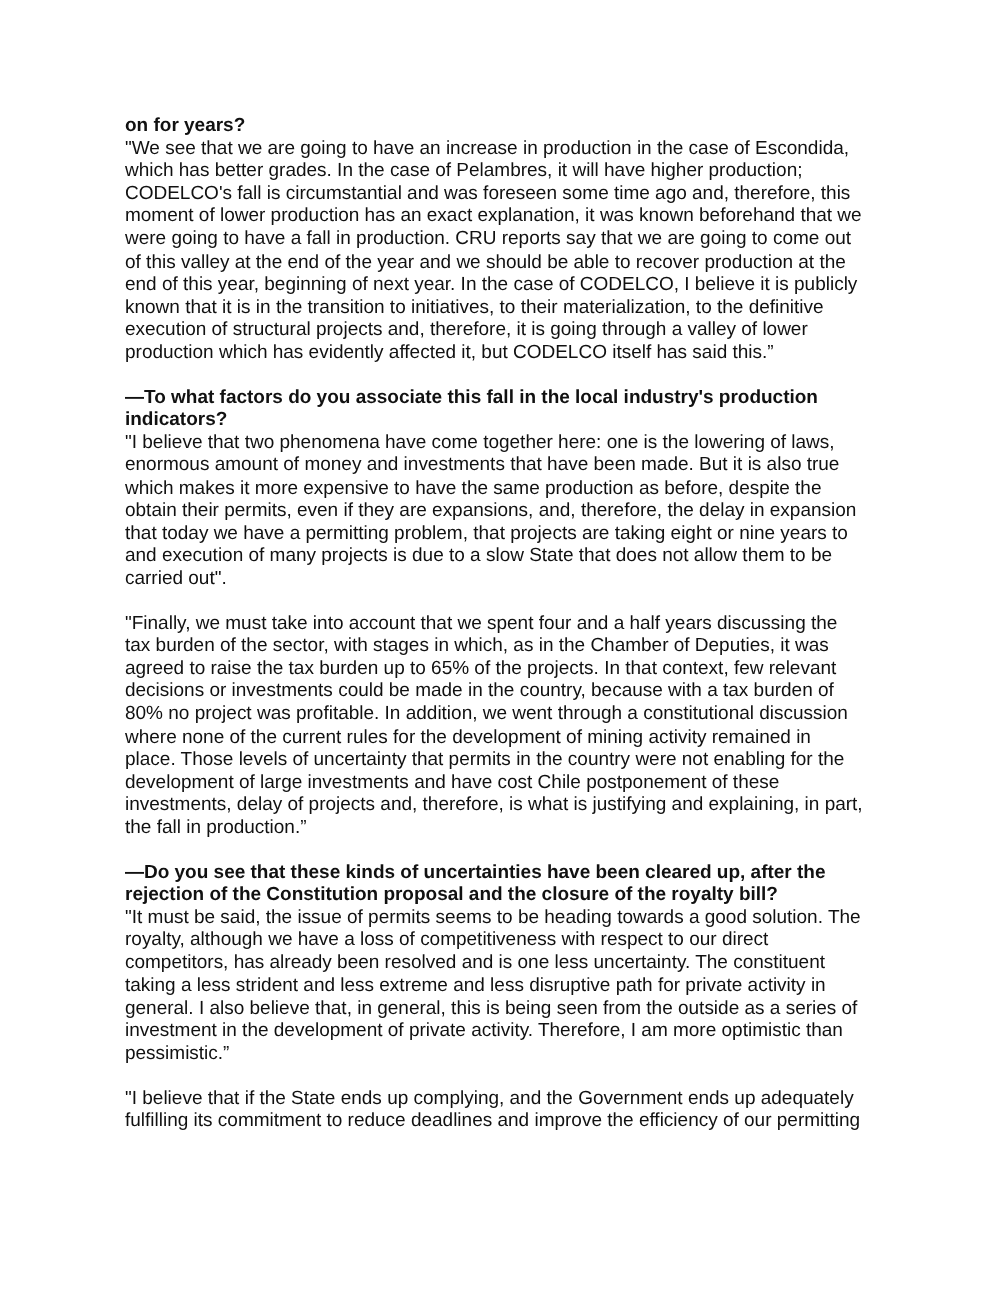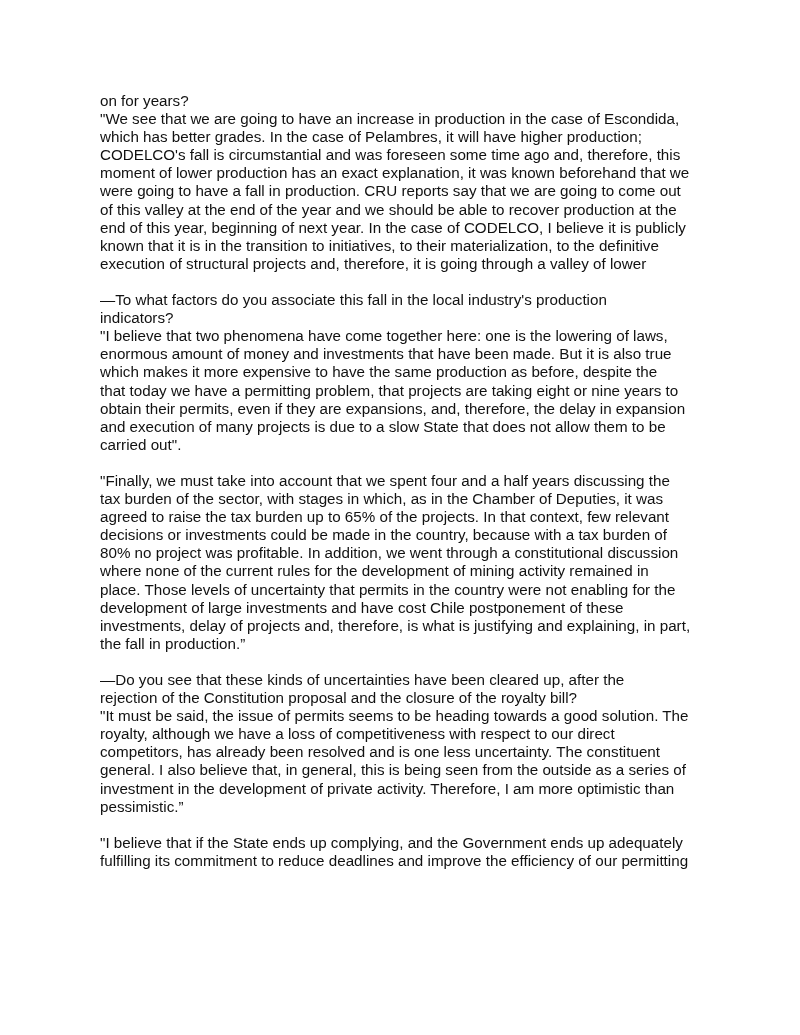--- a/index.html
+++ b/index.html
@@ -3,21 +3,21 @@
 <meta charset="utf-8">
 <style>
   html, body { margin: 0; padding: 0; background: #ffffff; }
   body { width: 800px; height: 1035px; overflow: hidden; position: relative; }
   .page {
     position: absolute; left: 100px; top: 92px; width: 640px;
     font-family: "Liberation Sans", sans-serif;
     font-size: 15.2px; line-height: 18.1px; color: #111111;
   }
   .line { display: block; white-space: nowrap; }
-  .bold { font-weight: normal; }
+  .bold { font-weight: bold; }
   .gap { display: block; height: 18.1px; }
 </style>
 </head>
 <body>
 
 <div class="page">
 
   <div class="bold">
     <span class="line">on for years?</span>
   </div>
@@ -25,34 +25,35 @@
   <div>
     <span class="line">"We see that we are going to have an increase in production in the case of Escondida,</span>
     <span class="line">which has better grades. In the case of Pelambres, it will have higher production;</span>
     <span class="line">CODELCO's fall is circumstantial and was foreseen some time ago and, therefore, this</span>
     <span class="line">moment of lower production has an exact explanation, it was known beforehand that we</span>
     <span class="line">were going to have a fall in production. CRU reports say that we are going to come out</span>
     <span class="line">of this valley at the end of the year and we should be able to recover production at the</span>
     <span class="line">end of this year, beginning of next year. In the case of CODELCO, I believe it is publicly</span>
     <span class="line">known that it is in the transition to initiatives, to their materialization, to the definitive</span>
     <span class="line">execution of structural projects and, therefore, it is going through a valley of lower</span>
+    <span class="line">production which has evidently affected it, but CODELCO itself has said this.”</span>
   </div>
   <span class="gap"></span>
 
   <div class="bold">
     <span class="line">—To what factors do you associate this fall in the local industry's production</span>
     <span class="line">indicators?</span>
   </div>
 
   <div>
     <span class="line">"I believe that two phenomena have come together here: one is the lowering of laws,</span>
     <span class="line">enormous amount of money and investments that have been made. But it is also true</span>
     <span class="line">which makes it more expensive to have the same production as before, despite the</span>
+    <span class="line">obtain their permits, even if they are expansions, and, therefore, the delay in expansion</span>
     <span class="line">that today we have a permitting problem, that projects are taking eight or nine years to</span>
-    <span class="line">obtain their permits, even if they are expansions, and, therefore, the delay in expansion</span>
     <span class="line">and execution of many projects is due to a slow State that does not allow them to be</span>
     <span class="line">carried out".</span>
   </div>
   <span class="gap"></span>
 
   <div>
     <span class="line">"Finally, we must take into account that we spent four and a half years discussing the</span>
     <span class="line">tax burden of the sector, with stages in which, as in the Chamber of Deputies, it was</span>
     <span class="line">agreed to raise the tax burden up to 65% of the projects. In that context, few relevant</span>
     <span class="line">decisions or investments could be made in the country, because with a tax burden of</span>
@@ -67,20 +68,21 @@
 
   <div class="bold">
     <span class="line">—Do you see that these kinds of uncertainties have been cleared up, after the</span>
     <span class="line">rejection of the Constitution proposal and the closure of the royalty bill?</span>
   </div>
 
   <div>
     <span class="line">"It must be said, the issue of permits seems to be heading towards a good solution. The</span>
     <span class="line">royalty, although we have a loss of competitiveness with respect to our direct</span>
     <span class="line">competitors, has already been resolved and is one less uncertainty. The constituent</span>
+    <span class="line">taking a less strident and less extreme and less disruptive path for private activity in</span>
     <span class="line">general. I also believe that, in general, this is being seen from the outside as a series of</span>
     <span class="line">investment in the development of private activity. Therefore, I am more optimistic than</span>
     <span class="line">pessimistic.”</span>
   </div>
   <span class="gap"></span>
 
   <div>
     <span class="line">"I believe that if the State ends up complying, and the Government ends up adequately</span>
     <span class="line">fulfilling its commitment to reduce deadlines and improve the efficiency of our permitting</span>
   </div>

